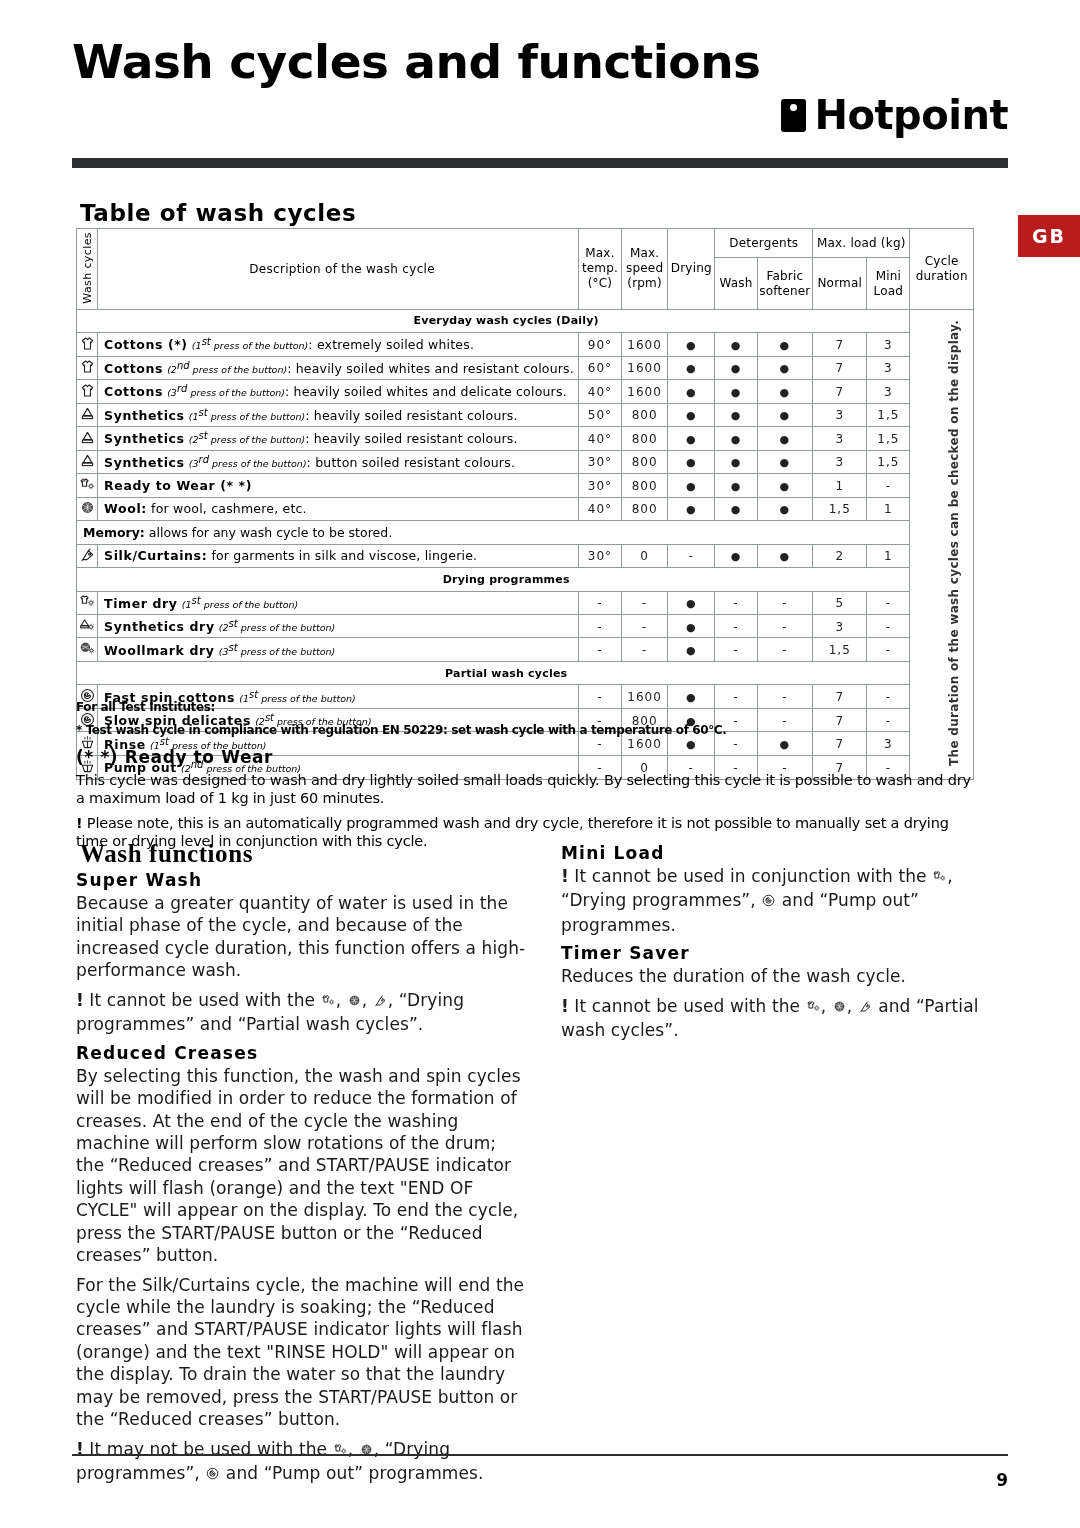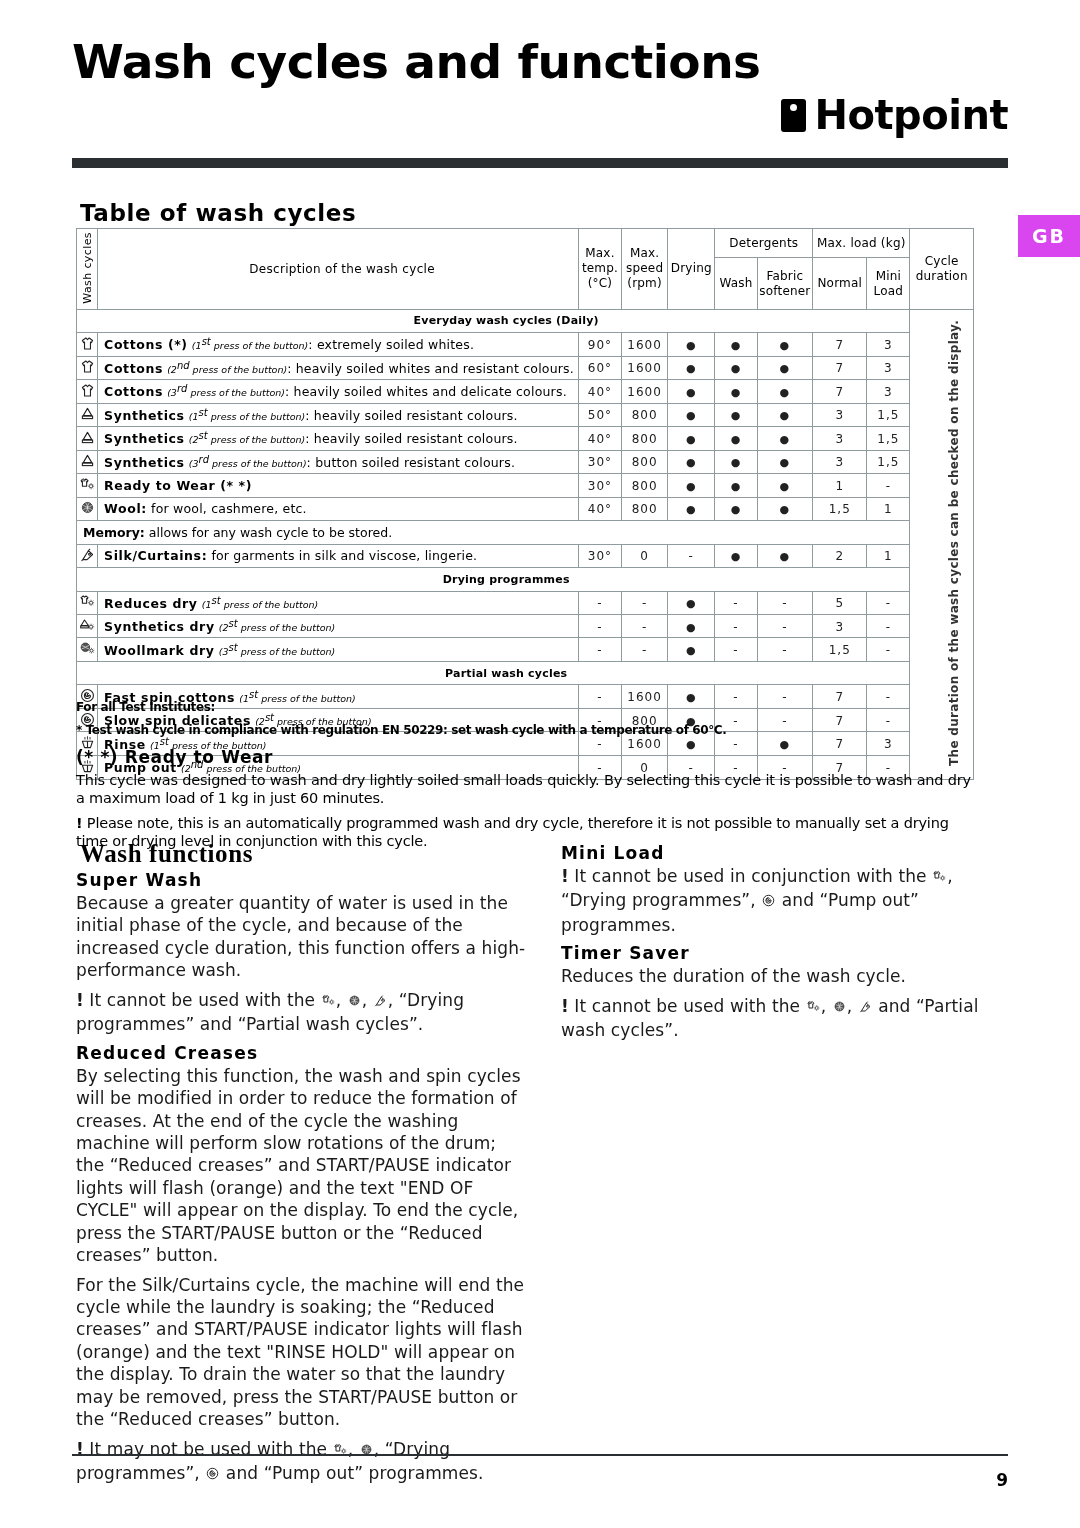--- a/index.html
+++ b/index.html
@@ -37,21 +37,21 @@
   .brand-name { font-size:40px; font-weight:bold; letter-spacing:-0.5px; line-height:1; }
 
   .rule {
     position:absolute; left:72px; top:158px; width:936px; height:10px;
     background:#2b2f31;
   }
 
   
   .gb-tab {
     position:absolute; right:0; top:215px;
-    width:62px; height:42px; background:#d946ef; color:#fff;
+    width:62px; height:42px; background:#b91c1c; color:#fff;
     display:flex; align-items:center; justify-content:center;
     font-size:19px; font-weight:bold; letter-spacing:2px;
   }
 
   
   .sec-title {
     font-size:23px; font-weight:bold; letter-spacing:0.6px;
     font-family:"DejaVu Sans", sans-serif;
   }
   #table-title { position:absolute; left:80px; top:200px; }
@@ -368,21 +368,21 @@
                   <line x1="14.2" y1="7.4" x2="14.2" y2="8.5"></line>
                   <line x1="14.2" y1="13.5" x2="14.2" y2="14.6"></line>
                   <line x1="10.6" y1="11" x2="11.7" y2="11"></line>
                   <line x1="16.7" y1="11" x2="17.8" y2="11"></line>
                   <line x1="11.7" y1="8.5" x2="12.5" y2="9.3"></line>
                   <line x1="15.9" y1="12.7" x2="16.7" y2="13.5"></line>
                   <line x1="16.7" y1="8.5" x2="15.9" y2="9.3"></line>
                   <line x1="12.5" y1="12.7" x2="11.7" y2="13.5"></line>
                 </g>
               </svg></td>
-            <td class="desc-cell"><b>Reduces dry</b> <i>(1<sup>st</sup> press of the button)</i></td>
+            <td class="desc-cell"><b>Timer dry</b> <i>(1<sup>st</sup> press of the button)</i></td>
             <td class="num"><span class="dash">-</span></td>
             <td class="num"><span class="dash">-</span></td>
             <td class="num"><span class="dot"></span></td>
             <td class="num"><span class="dash">-</span></td>
             <td class="num"><span class="dash">-</span></td>
             <td class="num"><span class="dash">5</span></td>
             <td class="num"><span class="dash">-</span></td>
           </tr>
           <tr>
             <td colspan="2" class="icon-cell"><svg width="17" height="17" viewBox="0 0 20 19" xmlns="http://www.w3.org/2000/svg" aria-hidden="true">

